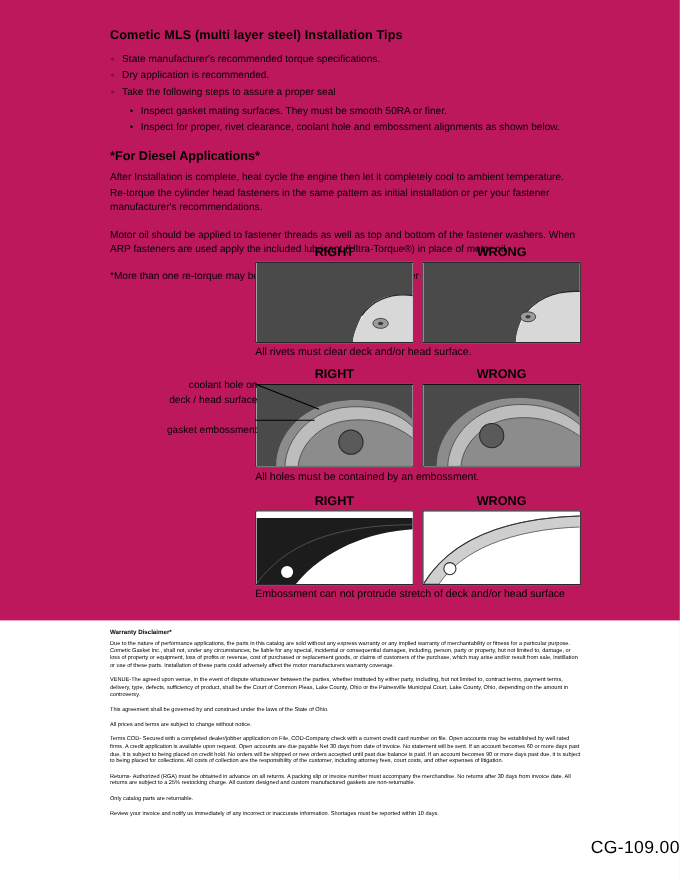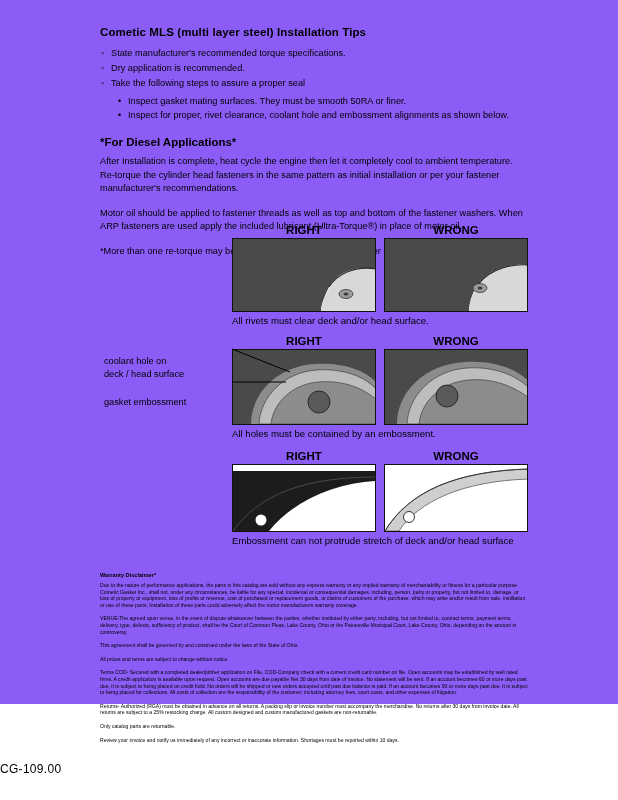--- a/index.html
+++ b/index.html
@@ -12,22 +12,22 @@
     height: 800px;
     font-family: "Liberation Sans", sans-serif;
     color: #000000;
     position: relative;
     overflow: hidden;
   }
   .page {
     position: absolute;
     left: 0; top: 0;
     width: 618px;
-    height: 704px;
-    background: #8b5cf6;
+    height: 564px;
+    background: #be185d;
   }
   .content {
     position: absolute;
     left: 100px;
     top: 26px;
     width: 424px;
   }
   h1.title {
     font-size: 11.5px;
     font-weight: bold;
@@ -126,23 +126,23 @@
   .figcaption {
     font-size: 9.6px;
     margin: 3px 0 0 0;
     line-height: 12px;
   }
 
   
   .callouts {
     position: absolute;
     left: 104px;
-    top: 355px;
+    top: 344px;
     width: 130px;
-    text-align: left;
+    text-align: right;
   }
   .callout-line {
     font-size: 9.2px;
     line-height: 12.5px;
   }
 
   
   .warranty {
     position: absolute;
     left: 100px;
@@ -158,22 +158,22 @@
     font-size: 5.1px;
     line-height: 6.6px;
     margin: 0 0 7px 0;
     text-align: left;
   }
   .docnum {
     position: absolute;
     left: 0;
     top: 762px;
     width: 618px;
-    text-align: left;
-    font-size: 12px;
+    text-align: right;
+    font-size: 16px;
     letter-spacing: 0.3px;
   }
   svg { display: block; }
 </style>
 </head>
 <body>
 
 <div class="page">
 
   <div class="content">

